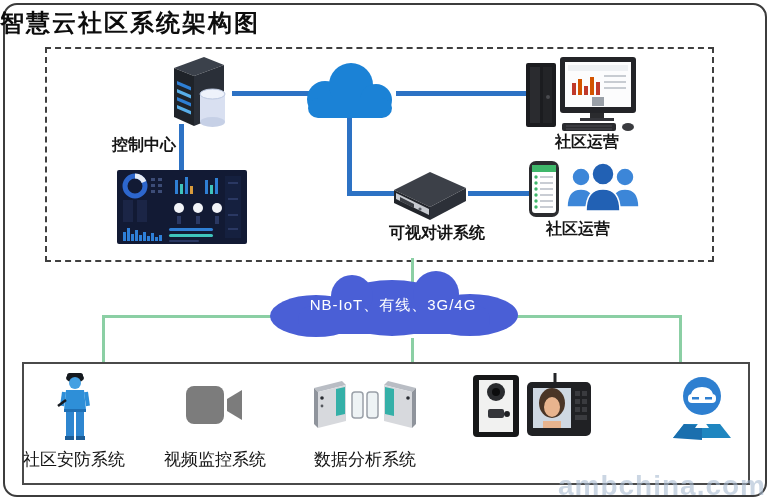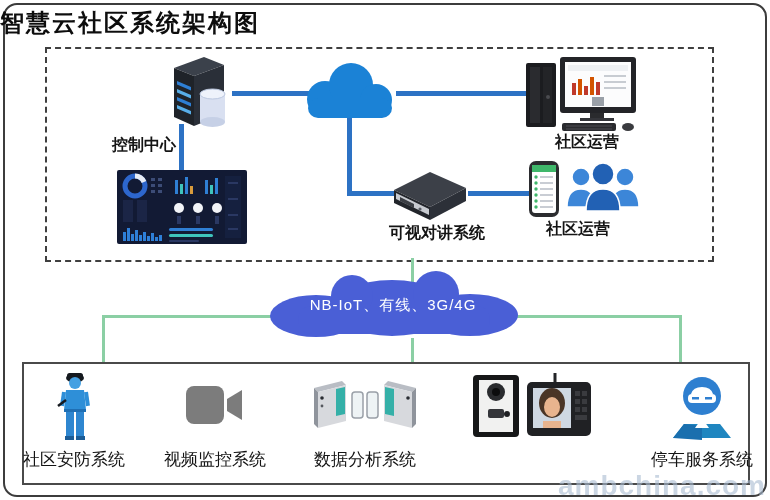--- a/index.html
+++ b/index.html
@@ -302,16 +302,15 @@
       <polygon points="4,68 15,54 33,56 33,70" fill="#1a6fae"></polygon>
       <polygon points="33,48 26,58 40,58" fill="#ffffff"></polygon>
       <circle cx="33" cy="26" r="24" fill="#ffffff"></circle>
       <circle cx="33" cy="26" r="19" fill="#2e7fd0"></circle>
       <path d="M22 24 q2 -7 11 -7 q9 0 11 7 z" fill="#ffffff"></path>
       <rect x="19" y="24" width="28" height="9" rx="4" fill="#ffffff"></rect>
       <rect x="23" y="27" width="7" height="2.5" fill="#2e7fd0"></rect>
       <rect x="36" y="27" width="7" height="2.5" fill="#2e7fd0"></rect>
     </svg>
   </div>
-  <div class="sys-label">停车服务系统</div>
 </div>
 
 <div class="abs watermark">ambchina.com</div>
 
 </body></html>

